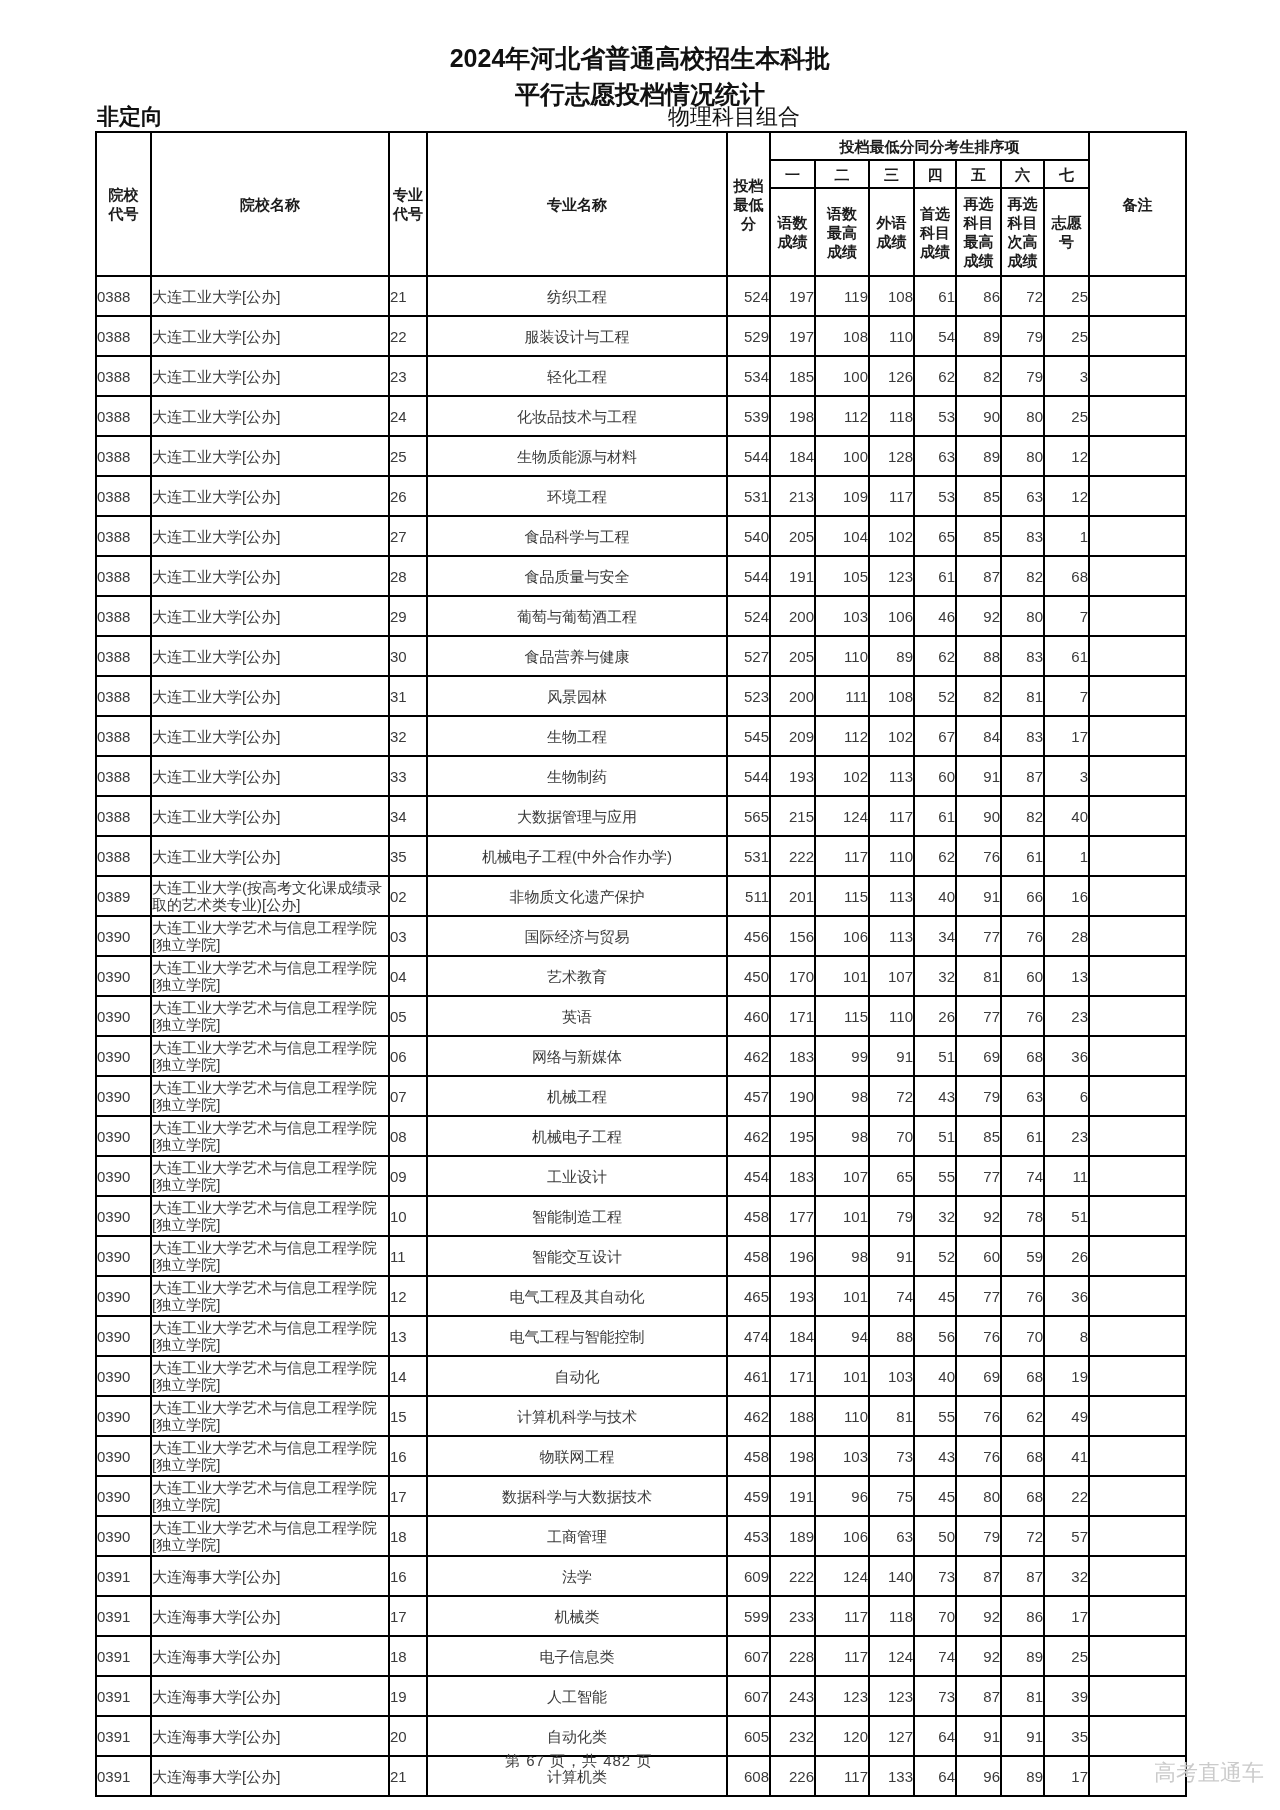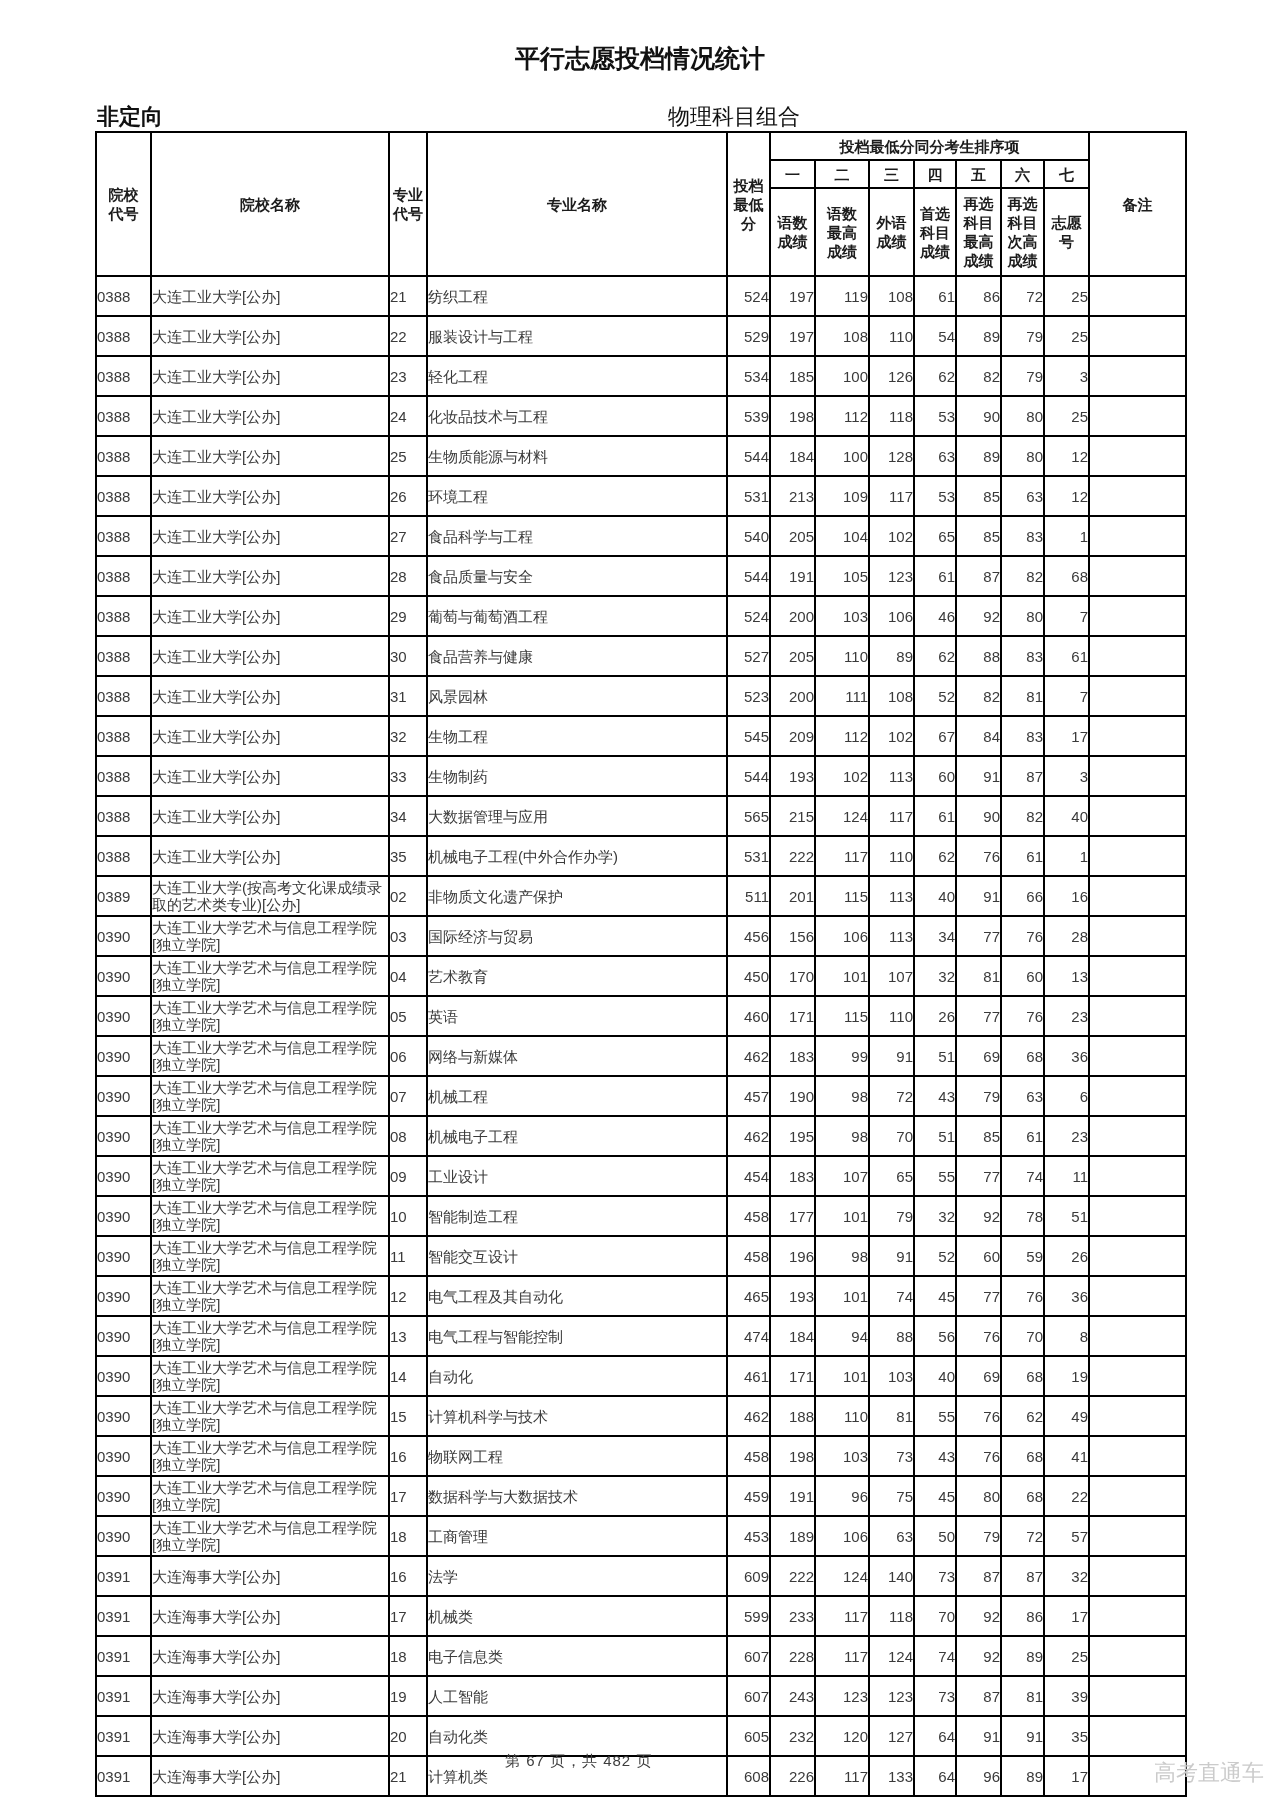--- a/index.html
+++ b/index.html
@@ -68,21 +68,21 @@
 
   table.stat td {
     font-size: 15px;
     color: #3a3a3a;
     height: 38px;
     line-height: 17px;
   }
   td.code   { text-align: left;  padding-left: 7px; }
   td.school { text-align: left;  padding-left: 6px; padding-right: 2px; }
   td.mcode  { text-align: left; }
-  td.major  { text-align: left;  padding-left: 5px; }
+  td.major  { text-align: center;  padding-left: 5px; }
   td.num    { text-align: right; padding-right: 4px; }
   td.remark { }
 
   .footer {
     position: absolute;
     left: 505px; top: 1752px;
     font-size: 15px;
     color: #3d3d3d;
     letter-spacing: 1px;
   }
@@ -93,20 +93,21 @@
     font-weight: normal;
     color: #cbcbcb;
   }
 </style>
 </head>
 <body>
 
 <div class="page">
 
   <div class="title-block">
+    <div>2024年河北省普通高校招生本科批</div>
     <div>平行志愿投档情况统计</div>
   </div>
 
   <div class="section-label">非定向</div>
   <div class="subject-group">物理科目组合</div>
 
   <table class="stat">
     <colgroup>
       <col style="width:55px">
         <col style="width:238px">

